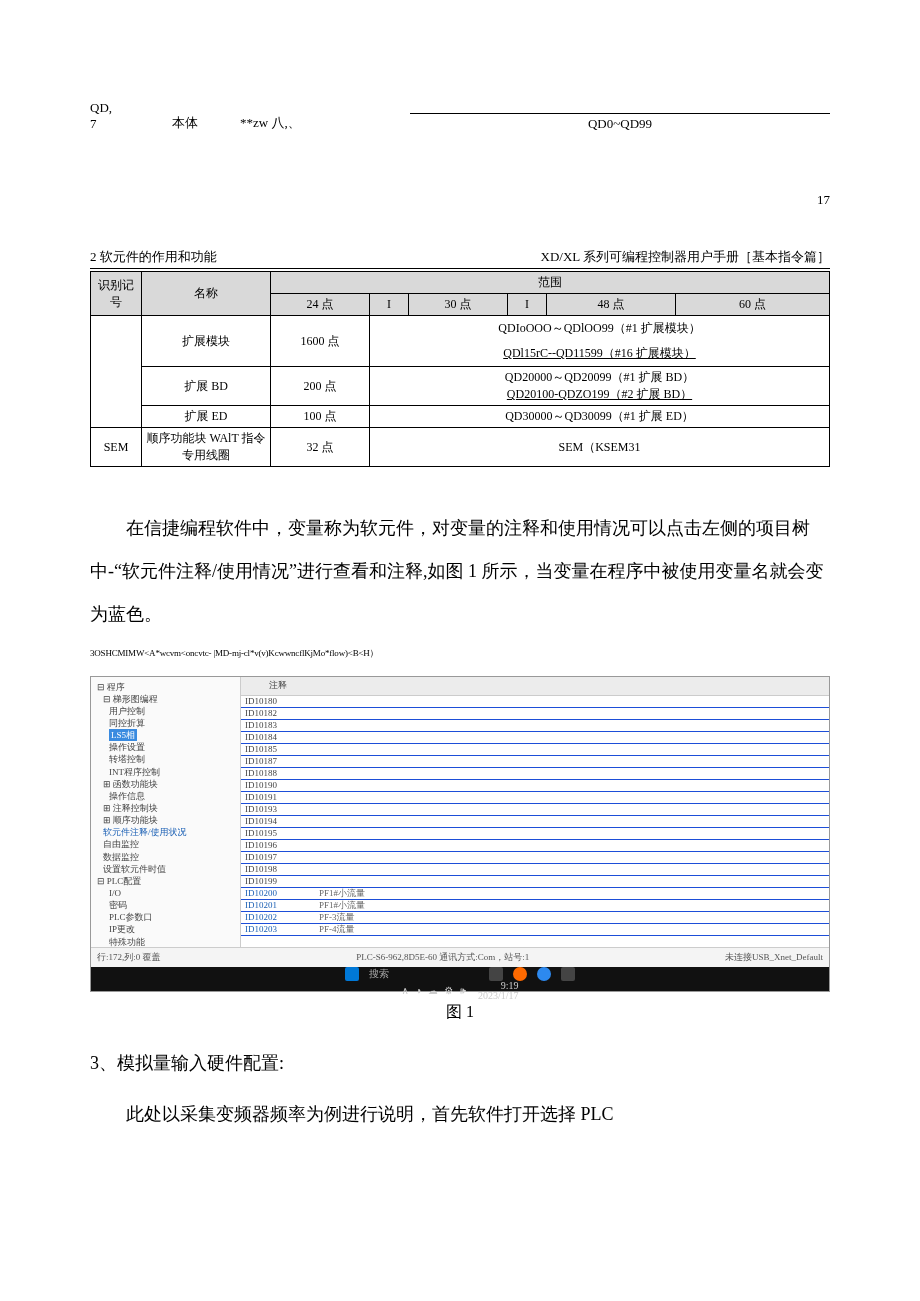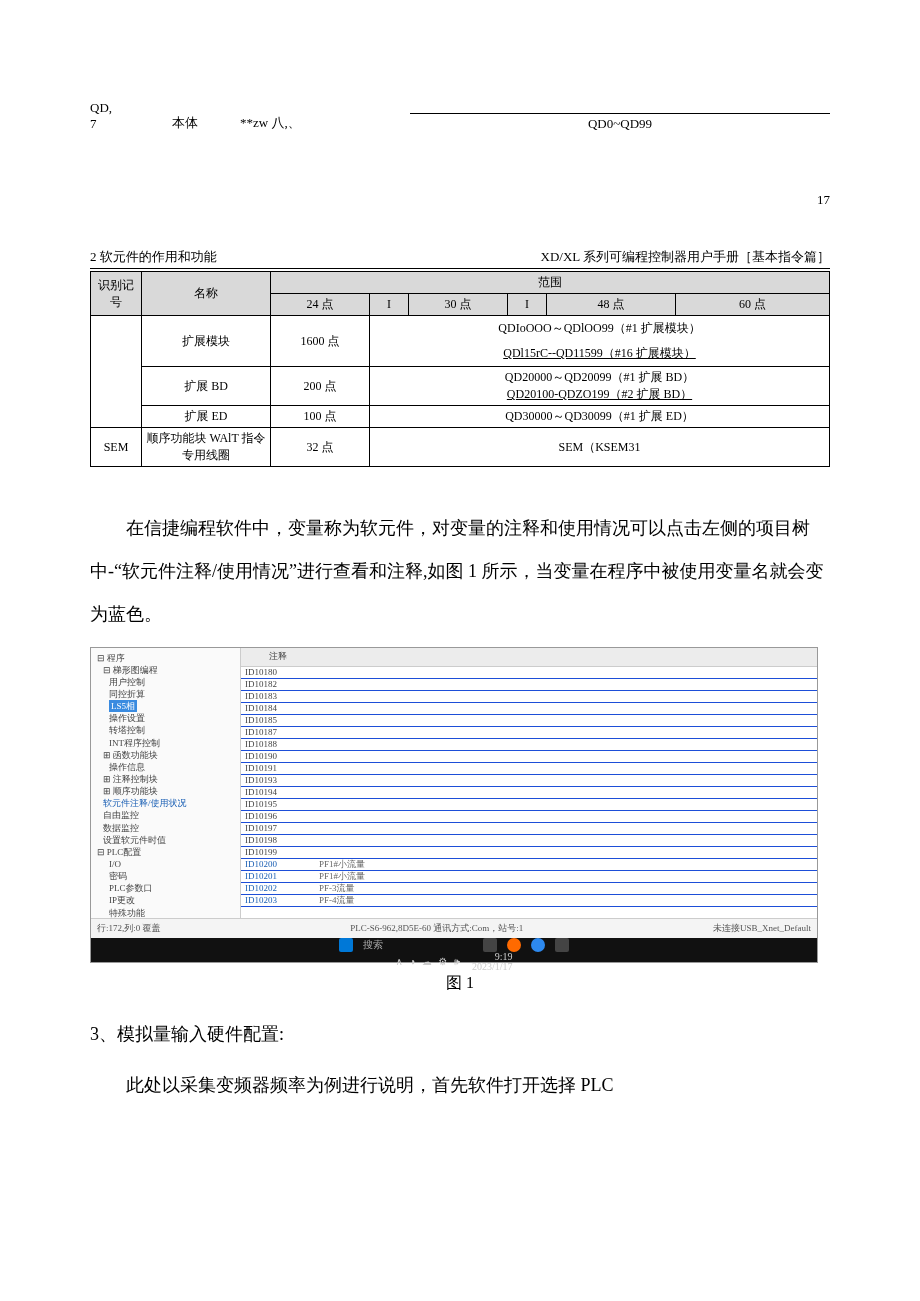--- a/index.html
+++ b/index.html
@@ -62,21 +62,21 @@
     margin: 40px 0 10px 0;
     text-indent: 2em;
   }
   .tiny {
     font-size: 9px;
     letter-spacing: -0.2px;
     margin: 4px 0 16px 0;
   }
   .shot-wrap {
     border: 1px solid #999;
-    margin: 0 12px 6px 0;
+    margin: 0 0 6px 0;
     font-size: 9px;
     color: #444;
     background: #fff;
   }
   .shot-inner {
     display: flex;
     height: 270px;
   }
   .shot-tree {
     width: 150px;
@@ -216,20 +216,21 @@
       <td>SEM</td>
       <td>顺序功能块 WAlT 指令专用线圈</td>
       <td>32 点</td>
       <td colspan="5">SEM（KSEM31</td>
     </tr>
   </tbody>
     </table>
 
   <p class="para">在信捷编程软件中，变量称为软元件，对变量的注释和使用情况可以点击左侧的项目树中-“软元件注释/使用情况”进行查看和注释,如图 1 所示，当变量在程序中被使用变量名就会变为蓝色。</p>
 
+  <div class="tiny">3OSHCMIMW&lt;A*wcvm&lt;oncvtc- |MD-mj-cl*v(v)KcwwncflKjMo*flow)&lt;B&lt;H）</div>
 
   <div class="shot-wrap">
     <div class="shot-inner">
       <div class="shot-tree" id="tree-pane">
           <div class="node" style="padding-left: 0px;">⊟ 程序</div>
           <div class="node" style="padding-left: 6px;">⊟ 梯形图编程</div>
           <div class="node" style="padding-left: 12px;">用户控制</div>
           <div class="node" style="padding-left: 12px;">同控折算</div>
           <div class="node" style="padding-left: 12px;"><span class="sel">LS5相</span></div>
           <div class="node" style="padding-left: 12px;">操作设置</div>

